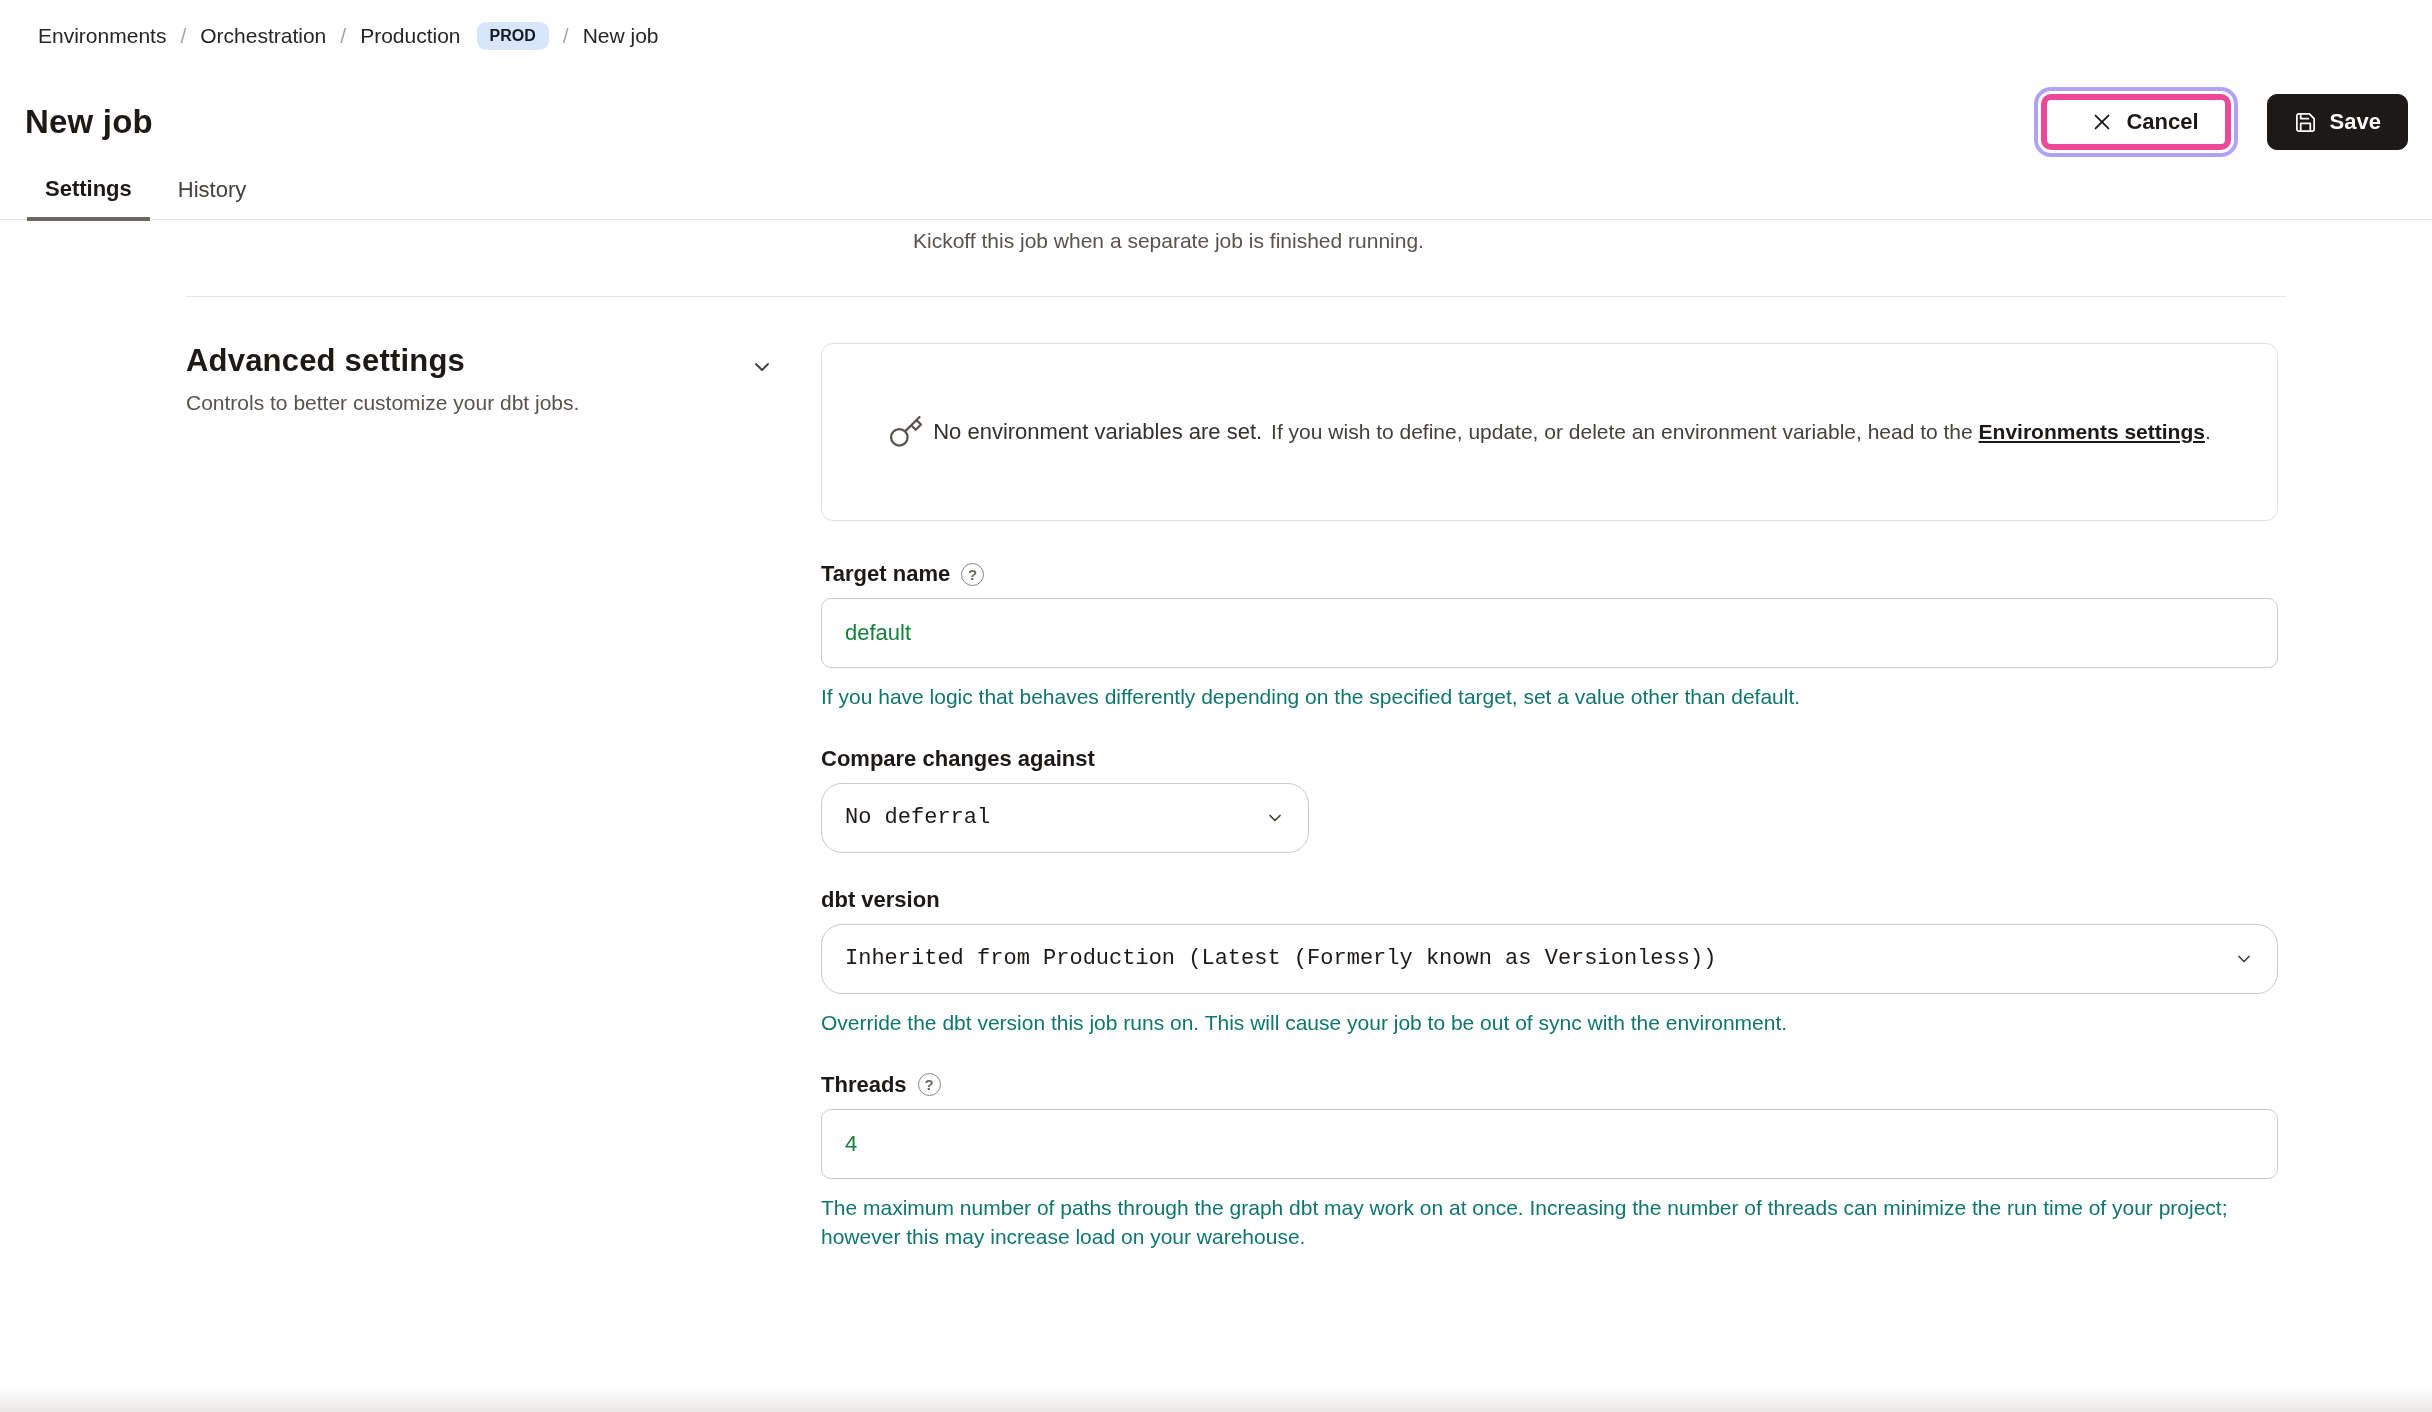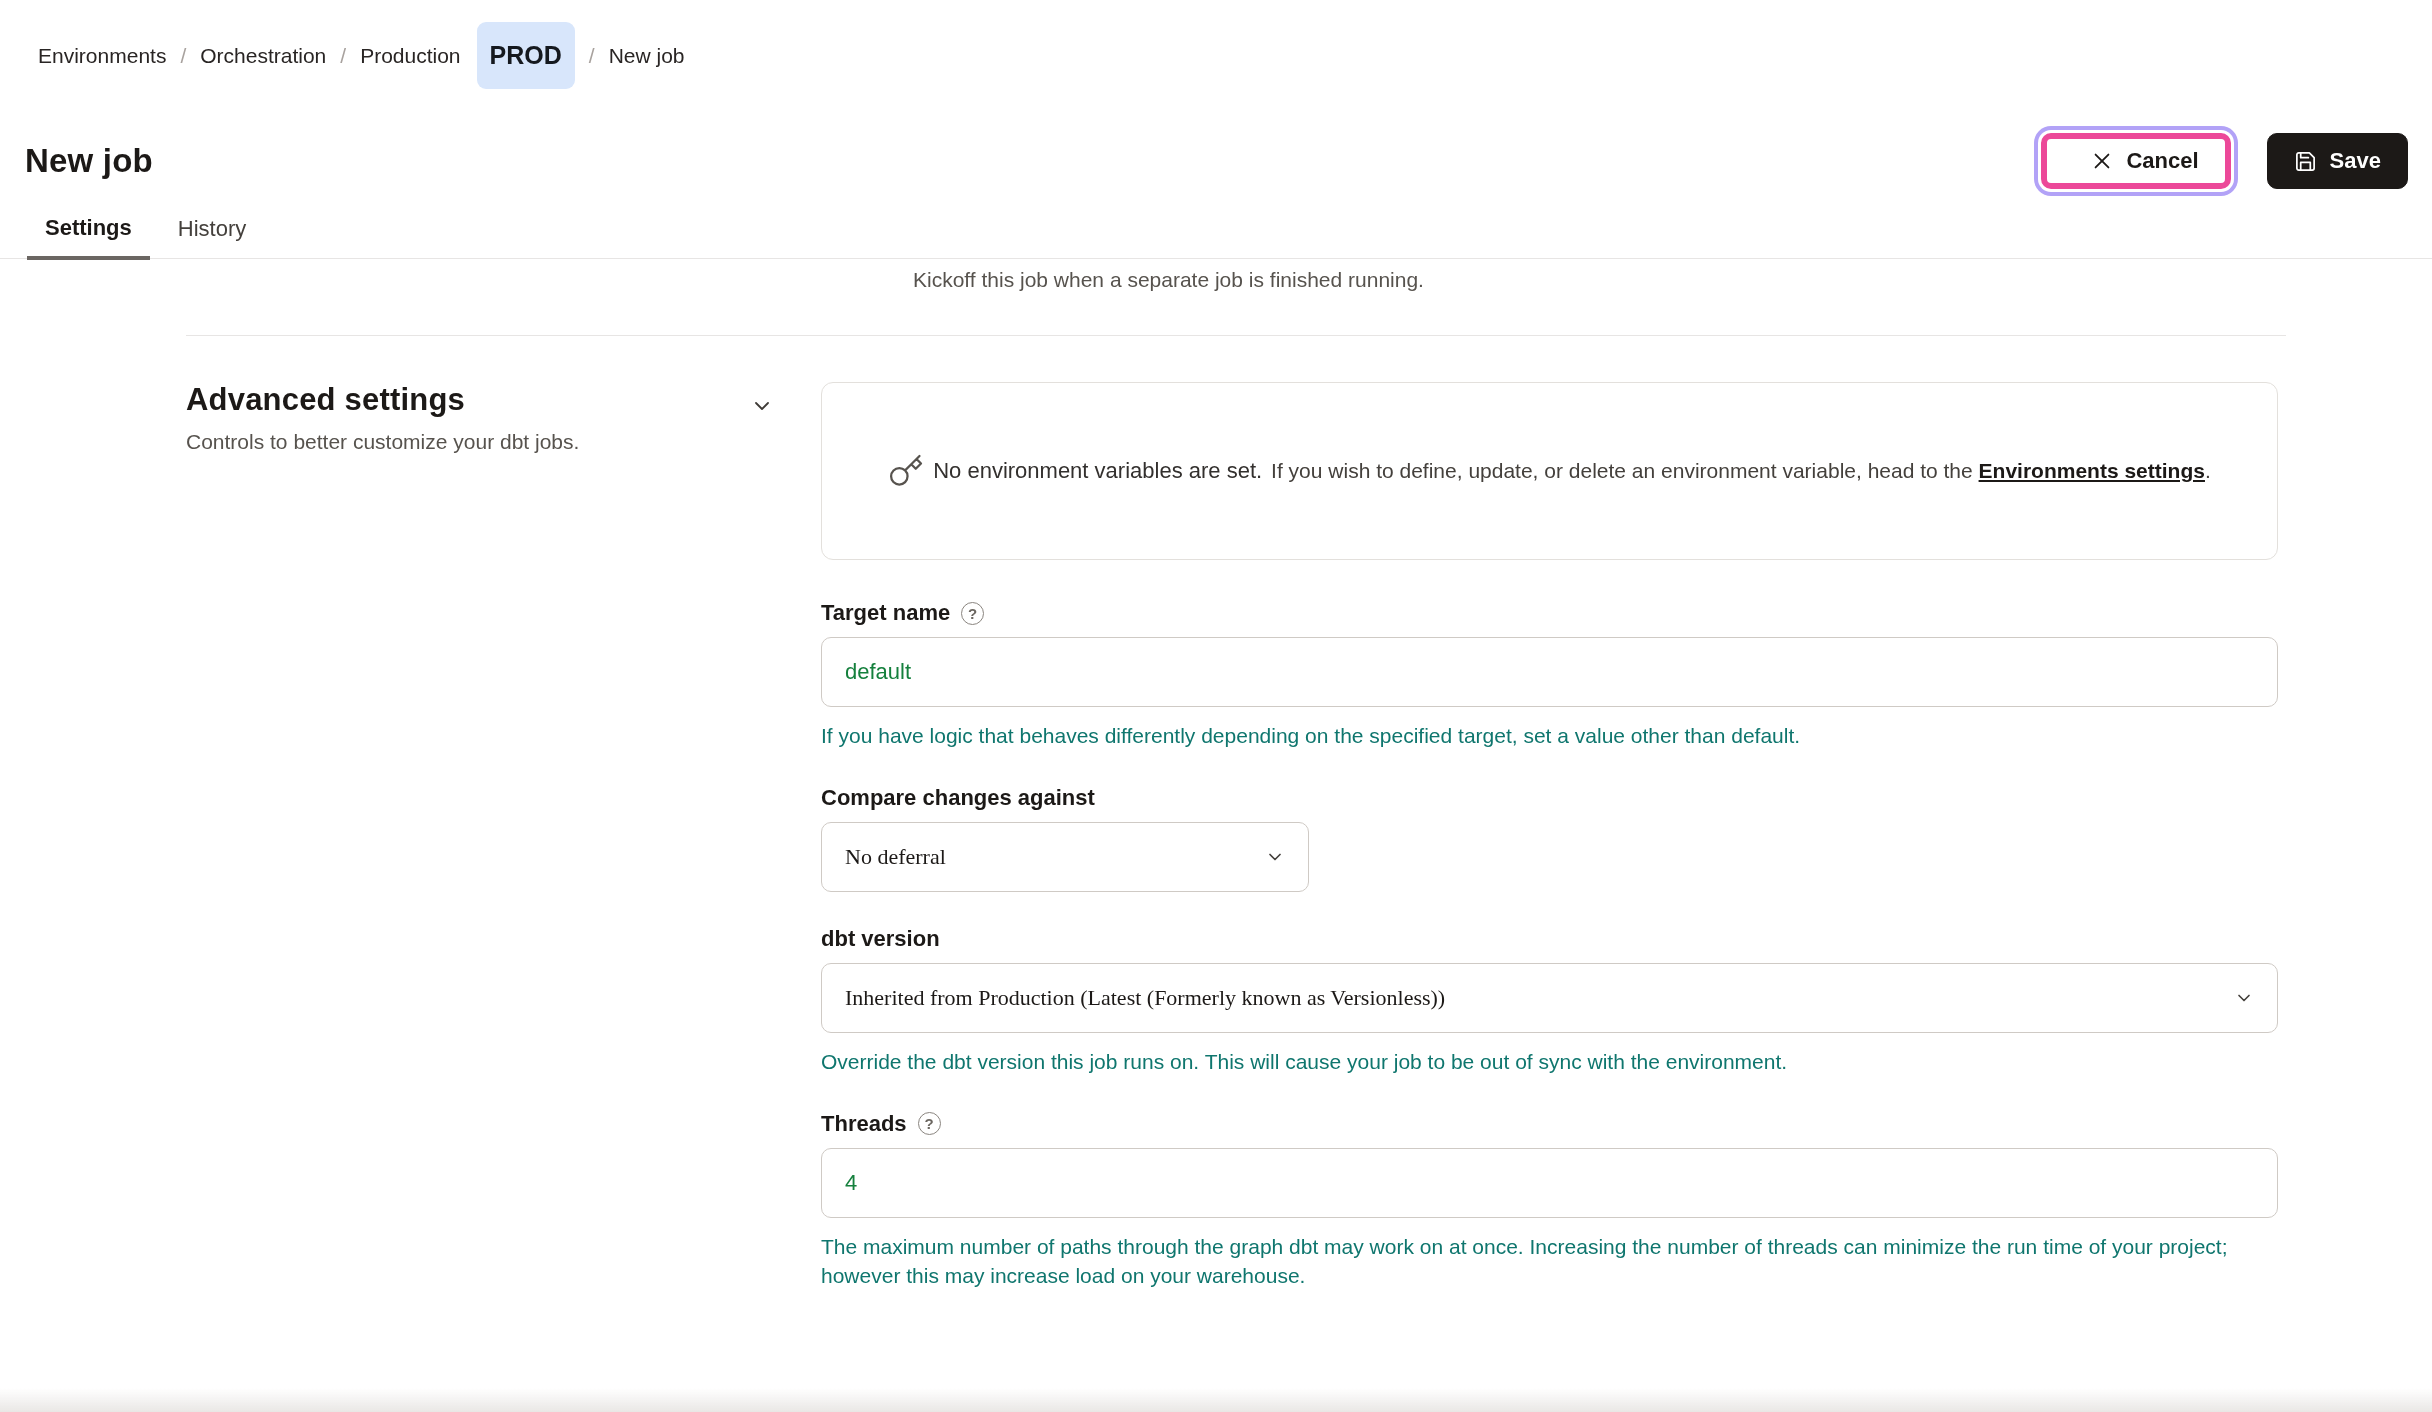--- a/index.html
+++ b/index.html
@@ -13,22 +13,22 @@
   
   .breadcrumb {
     display: flex; align-items: center; gap: 14px;
     padding: 22px 0 0 38px;
     font-size: 21px; color: #292524;
   }
   .crumb { cursor: pointer; }
   .crumb-sep { color: #a8a29e; }
   .env-badge {
     background: #d8e6fb; color: #15191f;
-    font-weight: 700; font-size: 25px;
-    padding: 19px 13px; border-radius: 9px;
+    font-weight: 700; font-size: 16px;
+    padding: 5px 13px; border-radius: 9px;
     margin-left: 2px;
   }
   
   .title-row {
     display: flex; align-items: center; justify-content: space-between;
     margin-top: 44px; padding: 0 24px 0 25px;
   }
   .page-title { font-size: 33px; font-weight: 700; letter-spacing: 0.2px; }
   .actions { display: flex; align-items: center; gap: 16px; }
   .btn {
@@ -107,24 +107,24 @@
     display: block; margin-top: 11px;
     width: 100%; height: 70px;
     border: 1px solid #cfcac5; border-radius: 10px;
     padding: 0 23px; font-size: 22px; color: #15803d;
     font-family: "Liberation Sans", sans-serif;
     outline: none; background: #fff;
   }
   .select {
     display: flex; align-items: center; justify-content: space-between;
     margin-top: 11px; width: 100%; height: 70px;
-    border: 1px solid #cfcac5; border-radius: 10px;
+    border: 1px solid #cfcac5; border-radius: 21px;
     padding: 0 23px; font-size: 22px; color: #1c1917;
     background: #fff; cursor: pointer;
-    font-family: Liberation Serif, serif;
+    font-family: Liberation Mono, monospace;
   }
   .select.narrow { width: 488px; }
   .field-help {
     margin-top: 15px; font-size: 21px; color: #0f766e; line-height: 1.38;
     max-width: 1457px;
   }
   .bottom-fade {
     position: fixed; left: 0; bottom: 0; width: 2432px; height: 24px;
     background: linear-gradient(180deg, rgba(236,234,233,0) 0%, #e9e7e5 100%);
     pointer-events: none;

